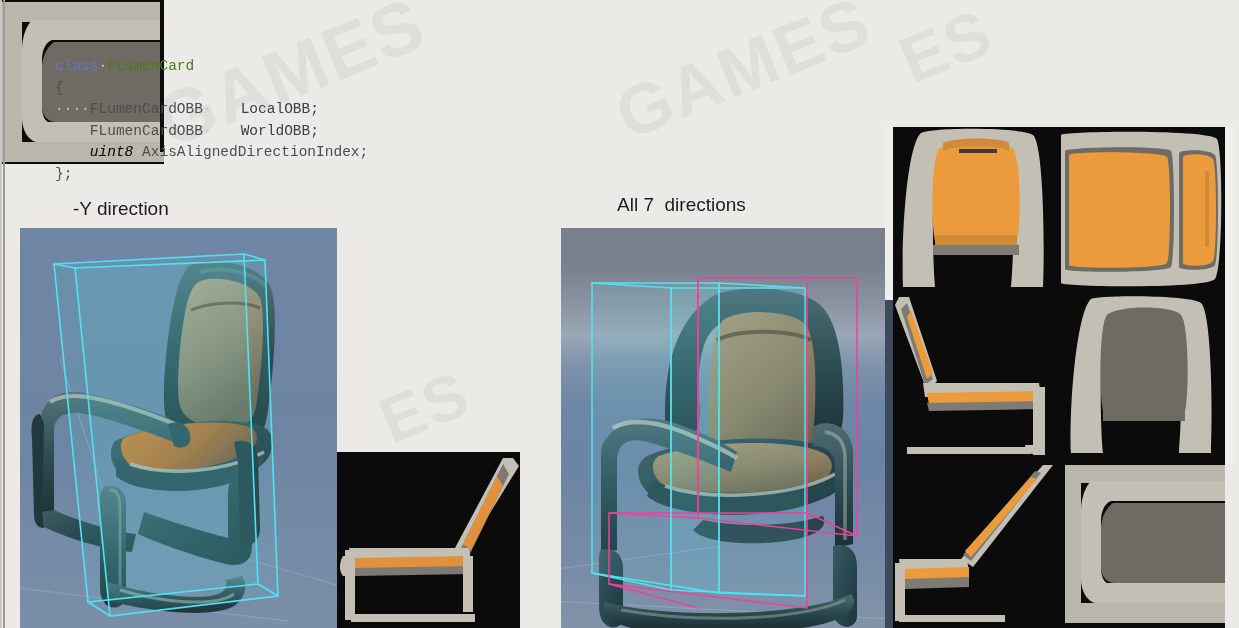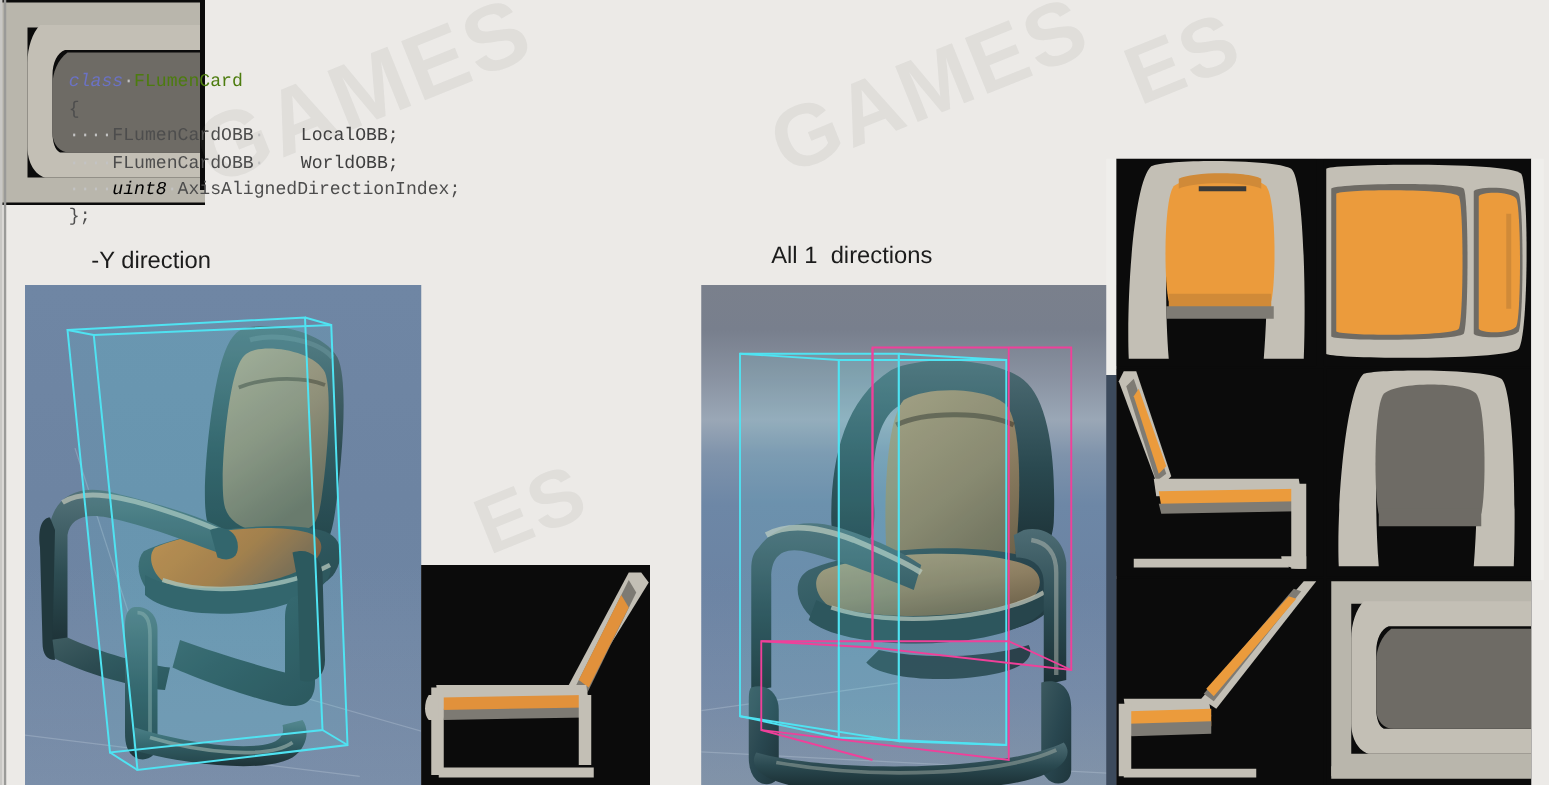--- a/index.html
+++ b/index.html
@@ -35,21 +35,21 @@
     letter-spacing:-0.3px; line-height:44px;
     font-family:"Liberation Sans", sans-serif;
   }
 
   #code {
     position:absolute; left:55px; top:56px;
     font-family:"Liberation Mono","DejaVu Sans Mono",monospace;
     font-size:14.5px; line-height:21.5px; color:#4b4b4b;
     white-space:pre;
   }
-  #code .kw   { color:#6b72c4;font-style:italic; }
+  #code .kw   { color:#6b72c4; }
   #code .type { color:#4d7c0f; }
   #code .ital { color:#000000; font-style:italic; }
   #code .dot  { color:#c3c3c3; }
   #code .mem  { color:#404040;margin-left:29px; }
   #code .plain{ color:#4d4d4d; }
 
   .caption {
     position:absolute; font-size:19px; color:#1c1c1c;
     font-family:"Liberation Sans",sans-serif;
     text-align:center;
@@ -102,21 +102,21 @@
 
 
   <div id="code"><span class="kw">class</span><span class="dot">·</span><span class="type">FLumenCard</span>
 <span class="plain">{</span>
 <span class="dot">····</span><span class="plain">FLumenCardOBB</span><span class="dot">·</span><span class="mem">LocalOBB;</span>
 <span class="dot">····</span><span class="plain">FLumenCardOBB</span><span class="dot">·</span><span class="mem">WorldOBB;</span>
 <span class="dot">····</span><span class="ital">uint8</span><span class="dot">·</span><span class="plain">AxisAlignedDirectionIndex;</span>
 <span class="plain">};</span></div>
 
   <div class="caption" id="cap-left">-Y direction</div>
-  <div class="caption" id="cap-right">All 1  directions</div>
+  <div class="caption" id="cap-right">All 7  directions</div>
 
   <div class="viewport" id="vp-left">
     <div class="ground"></div>
     <div class="gridline" style="left:-30px; top:356px; width:300px; transform:rotate(7deg);"></div>
     <div class="gridline" style="left:120px; top:300px; width:260px; transform:rotate(16deg);"></div>
     <div class="gridline" style="left:40px; top:130px; width:200px; transform:rotate(72deg);"></div>
 
     <svg class="cardsvg" viewBox="0 0 317 400" preserveAspectRatio="none" style="position:absolute;left:0;top:0;width:317px;height:400px;">
       <defs>
         <linearGradient id="tealA" x1="0" y1="0" x2="1" y2="1">

